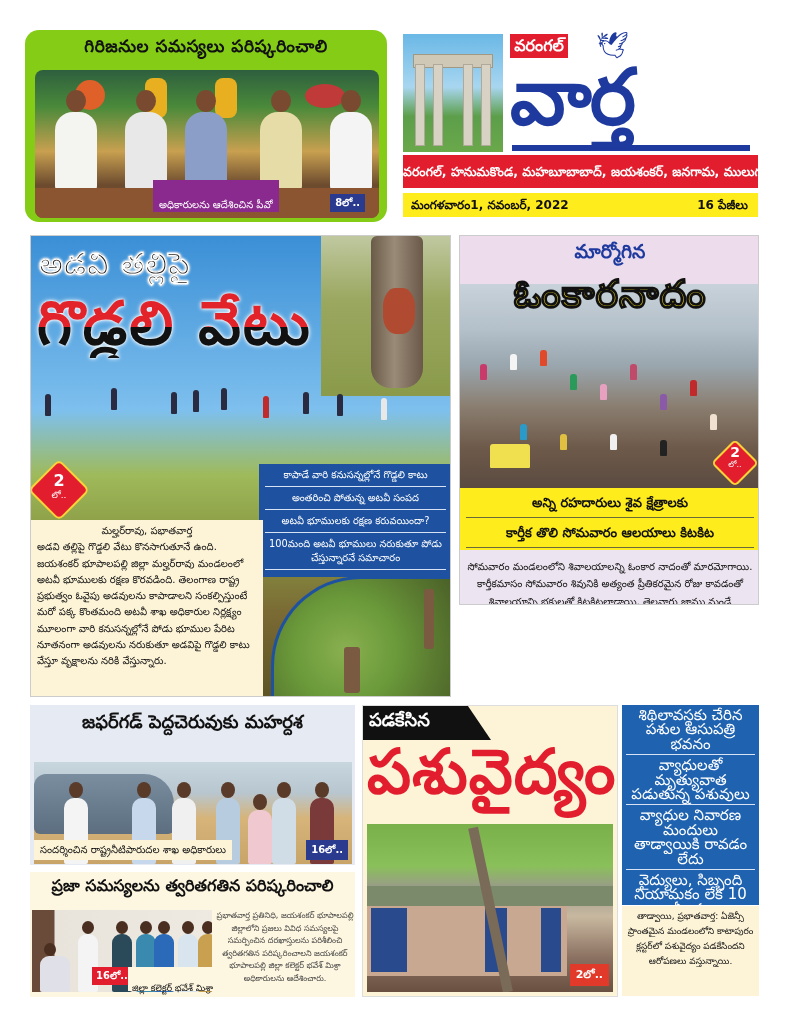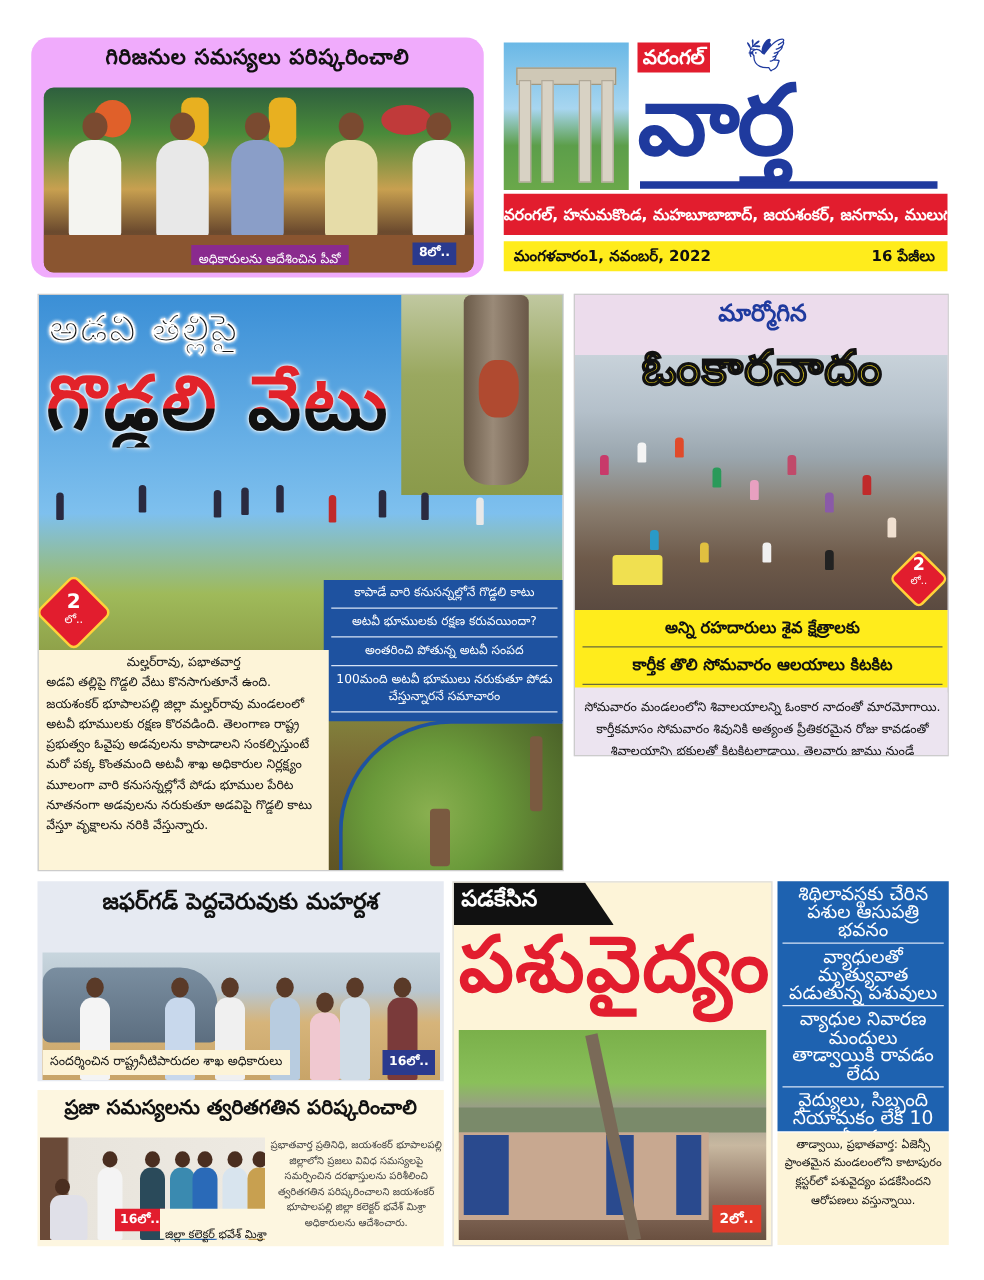--- a/index.html
+++ b/index.html
@@ -1,29 +1,29 @@
 <!DOCTYPE html>
 <html><head>
 <meta charset="utf-8">
 <style>
   * { box-sizing: border-box; margin: 0; padding: 0; }
   html, body { width: 787px; height: 1024px; background: #ffffff; overflow: hidden; }
   body { position: relative; font-family: "DejaVu Sans", "Liberation Sans", sans-serif; color: #111; }
   .abs { position: absolute; }
 
   
-  #teaser { left: 25px; top: 30px; width: 362px; height: 192px; background: #f0abfc; border-radius: 14px; }
+  #teaser { left: 25px; top: 30px; width: 362px; height: 192px; background: #84cc16; border-radius: 14px; }
   #teaser-title { left: 0; top: 6px; width: 362px; text-align: center; font-size: 17px; font-weight: bold; color: #111; letter-spacing: 0.5px; }
   #teaser-photo { left: 10px; top: 40px; width: 344px; height: 148px; border-radius: 8px; overflow: hidden;
     background: linear-gradient(180deg, #2e5f3e 0%, #4a8a3a 25%, #c8a050 55%, #6b4a2e 78%, #8a5a36 100%); }
   .mural-blob { position: absolute; border-radius: 50%; }
   .person { position: absolute; bottom: 28px; width: 42px; height: 78px; border-radius: 18px 18px 4px 4px; }
   .person .head { position: absolute; top: -22px; left: 11px; width: 20px; height: 22px; border-radius: 50%; background: #7a4a30; }
   #teaser-table { left: 0; bottom: 0; width: 344px; height: 30px; background: #8a5530; }
-  #teaser-caption { left: 118px; bottom: 6px; height: 16px; padding: 3px 6px; background: #8a2a8e; color: #fff; font-size: 10px; line-height: 18px; }
+  #teaser-caption { left: 118px; bottom: 6px; height: 32px; padding: 16px 6px; background: #8a2a8e; color: #fff; font-size: 10px; line-height: 18px; }
   #teaser-page { right: 14px; bottom: 6px; height: 18px; padding: 0 5px; background: #2a3a8e; color: #fff; font-size: 10px; line-height: 18px; font-weight: bold; }
 
   
   #masthead-photo { left: 403px; top: 34px; width: 100px; height: 118px;
     background: linear-gradient(180deg, #6ab8e6 0%, #a8d6f0 45%, #5c9e4a 70%, #6aa84a 100%); overflow: hidden; }
   .pillar { position: absolute; bottom: 6px; width: 10px; height: 82px; background: #d8d2c4; border: 1px solid #b0a898; }
   #gate-top { left: 10px; top: 20px; width: 80px; height: 14px; background: #cfc8b6; border: 1px solid #a09880; }
   #masthead-redbar { left: 510px; top: 34px; width: 58px; height: 24px; background: #e21d2e; color: #fff; font-size: 16px; font-weight: bold; line-height: 24px; text-align: center; }
   #masthead-bird { left: 596px; top: 32px; color: #1f3a9e; font-size: 26px; line-height: 26px; }
   #masthead-logo { left: 510px; top: 52px; width: 245px; height: 90px; color: #1f3a9e; font-size: 78px; font-weight: bold; line-height: 90px; letter-spacing: -2px; }
@@ -176,22 +176,22 @@
   <div class="walker" style="left:306px;top:158px;"></div>
   <div class="walker" style="left:350px;top:162px;background:#e8e8e8;"></div>
   <div id="forest-kicker" class="abs">అడవి తల్లిపై</div>
   <div id="forest-headline" class="abs">గొడ్డలి వేటు</div>
   <div id="forest-badge" class="abs"></div>
   <div id="forest-badge-text" class="abs">2</div>
   <div id="forest-badge-sub" class="abs">లో..</div>
 
   <div id="forest-points" class="abs">
     <span class="pt">కాపాడే వారి కనుసన్నల్లోనే గొడ్డలి కాటు</span>
+    <span class="pt">అంతరించి పోతున్న అటవీ సంపద</span>
     <span class="pt">అటవీ భూములకు రక్షణ కరువయిందా?</span>
-    <span class="pt">అంతరించి పోతున్న అటవీ సంపద</span>
     <span class="pt">100మంది అటవీ భూములు నరుకుతూ పోడు చేస్తున్నారనే సమాచారం</span>
   </div>
 
   <div id="forest-body" class="abs">
     <span id="forest-byline">మల్హర్‌రావు, పభాతవార్త</span>
     <span>అడవి తల్లిపై గొడ్డలి వేటు కొనసాగుతూనే ఉంది. జయశంకర్ భూపాలపల్లి జిల్లా మల్హర్‌రావు మండలంలో అటవీ భూములకు రక్షణ కొరవడింది. తెలంగాణ రాష్ట్ర ప్రభుత్వం ఓవైపు అడవులను కాపాడాలని సంకల్పిస్తుంటే మరో పక్క కొంతమంది అటవీ శాఖ అధికారుల నిర్లక్ష్యం మూలంగా వారి కనుసన్నల్లోనే పోడు భూముల పేరిట నూతనంగా అడవులను నరుకుతూ అడవిపై గొడ్డలి కాటు వేస్తూ వృక్షాలను నరికి వేస్తున్నారు.</span>
   </div>
 
   <div id="forest-inset" class="abs">
     <div class="stump" style="left:70px;top:68px;height:46px;"></div>

